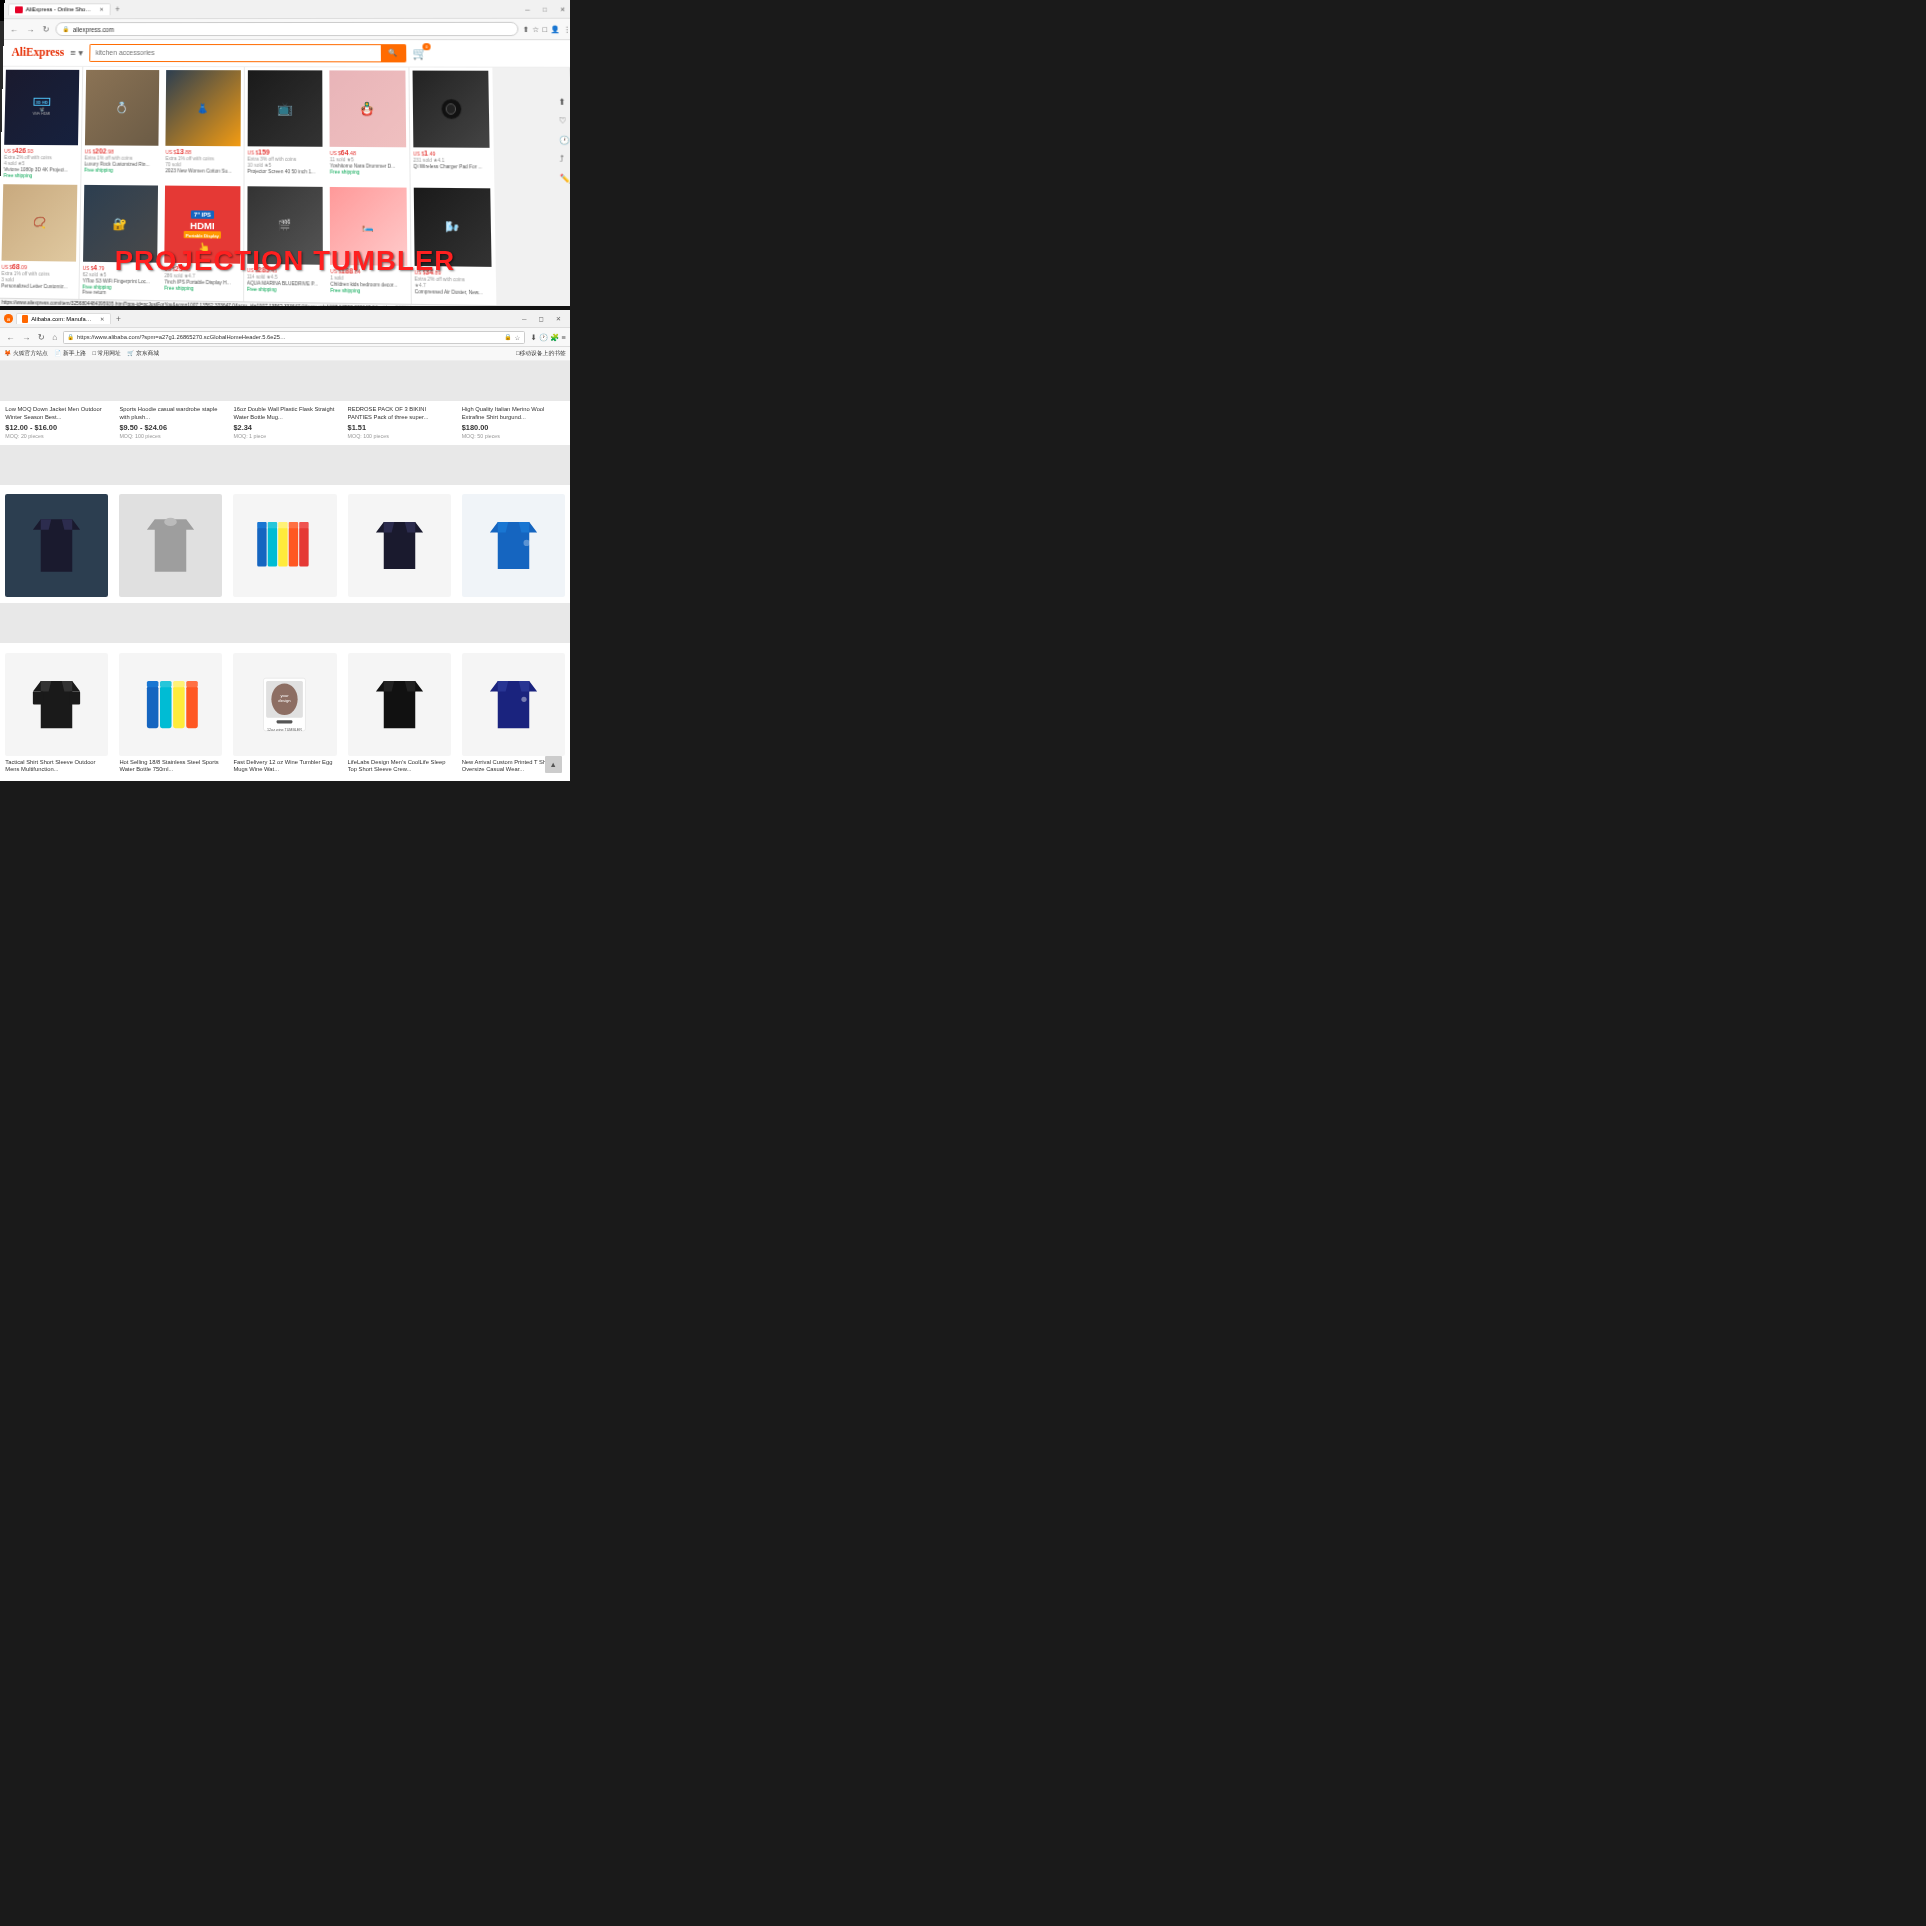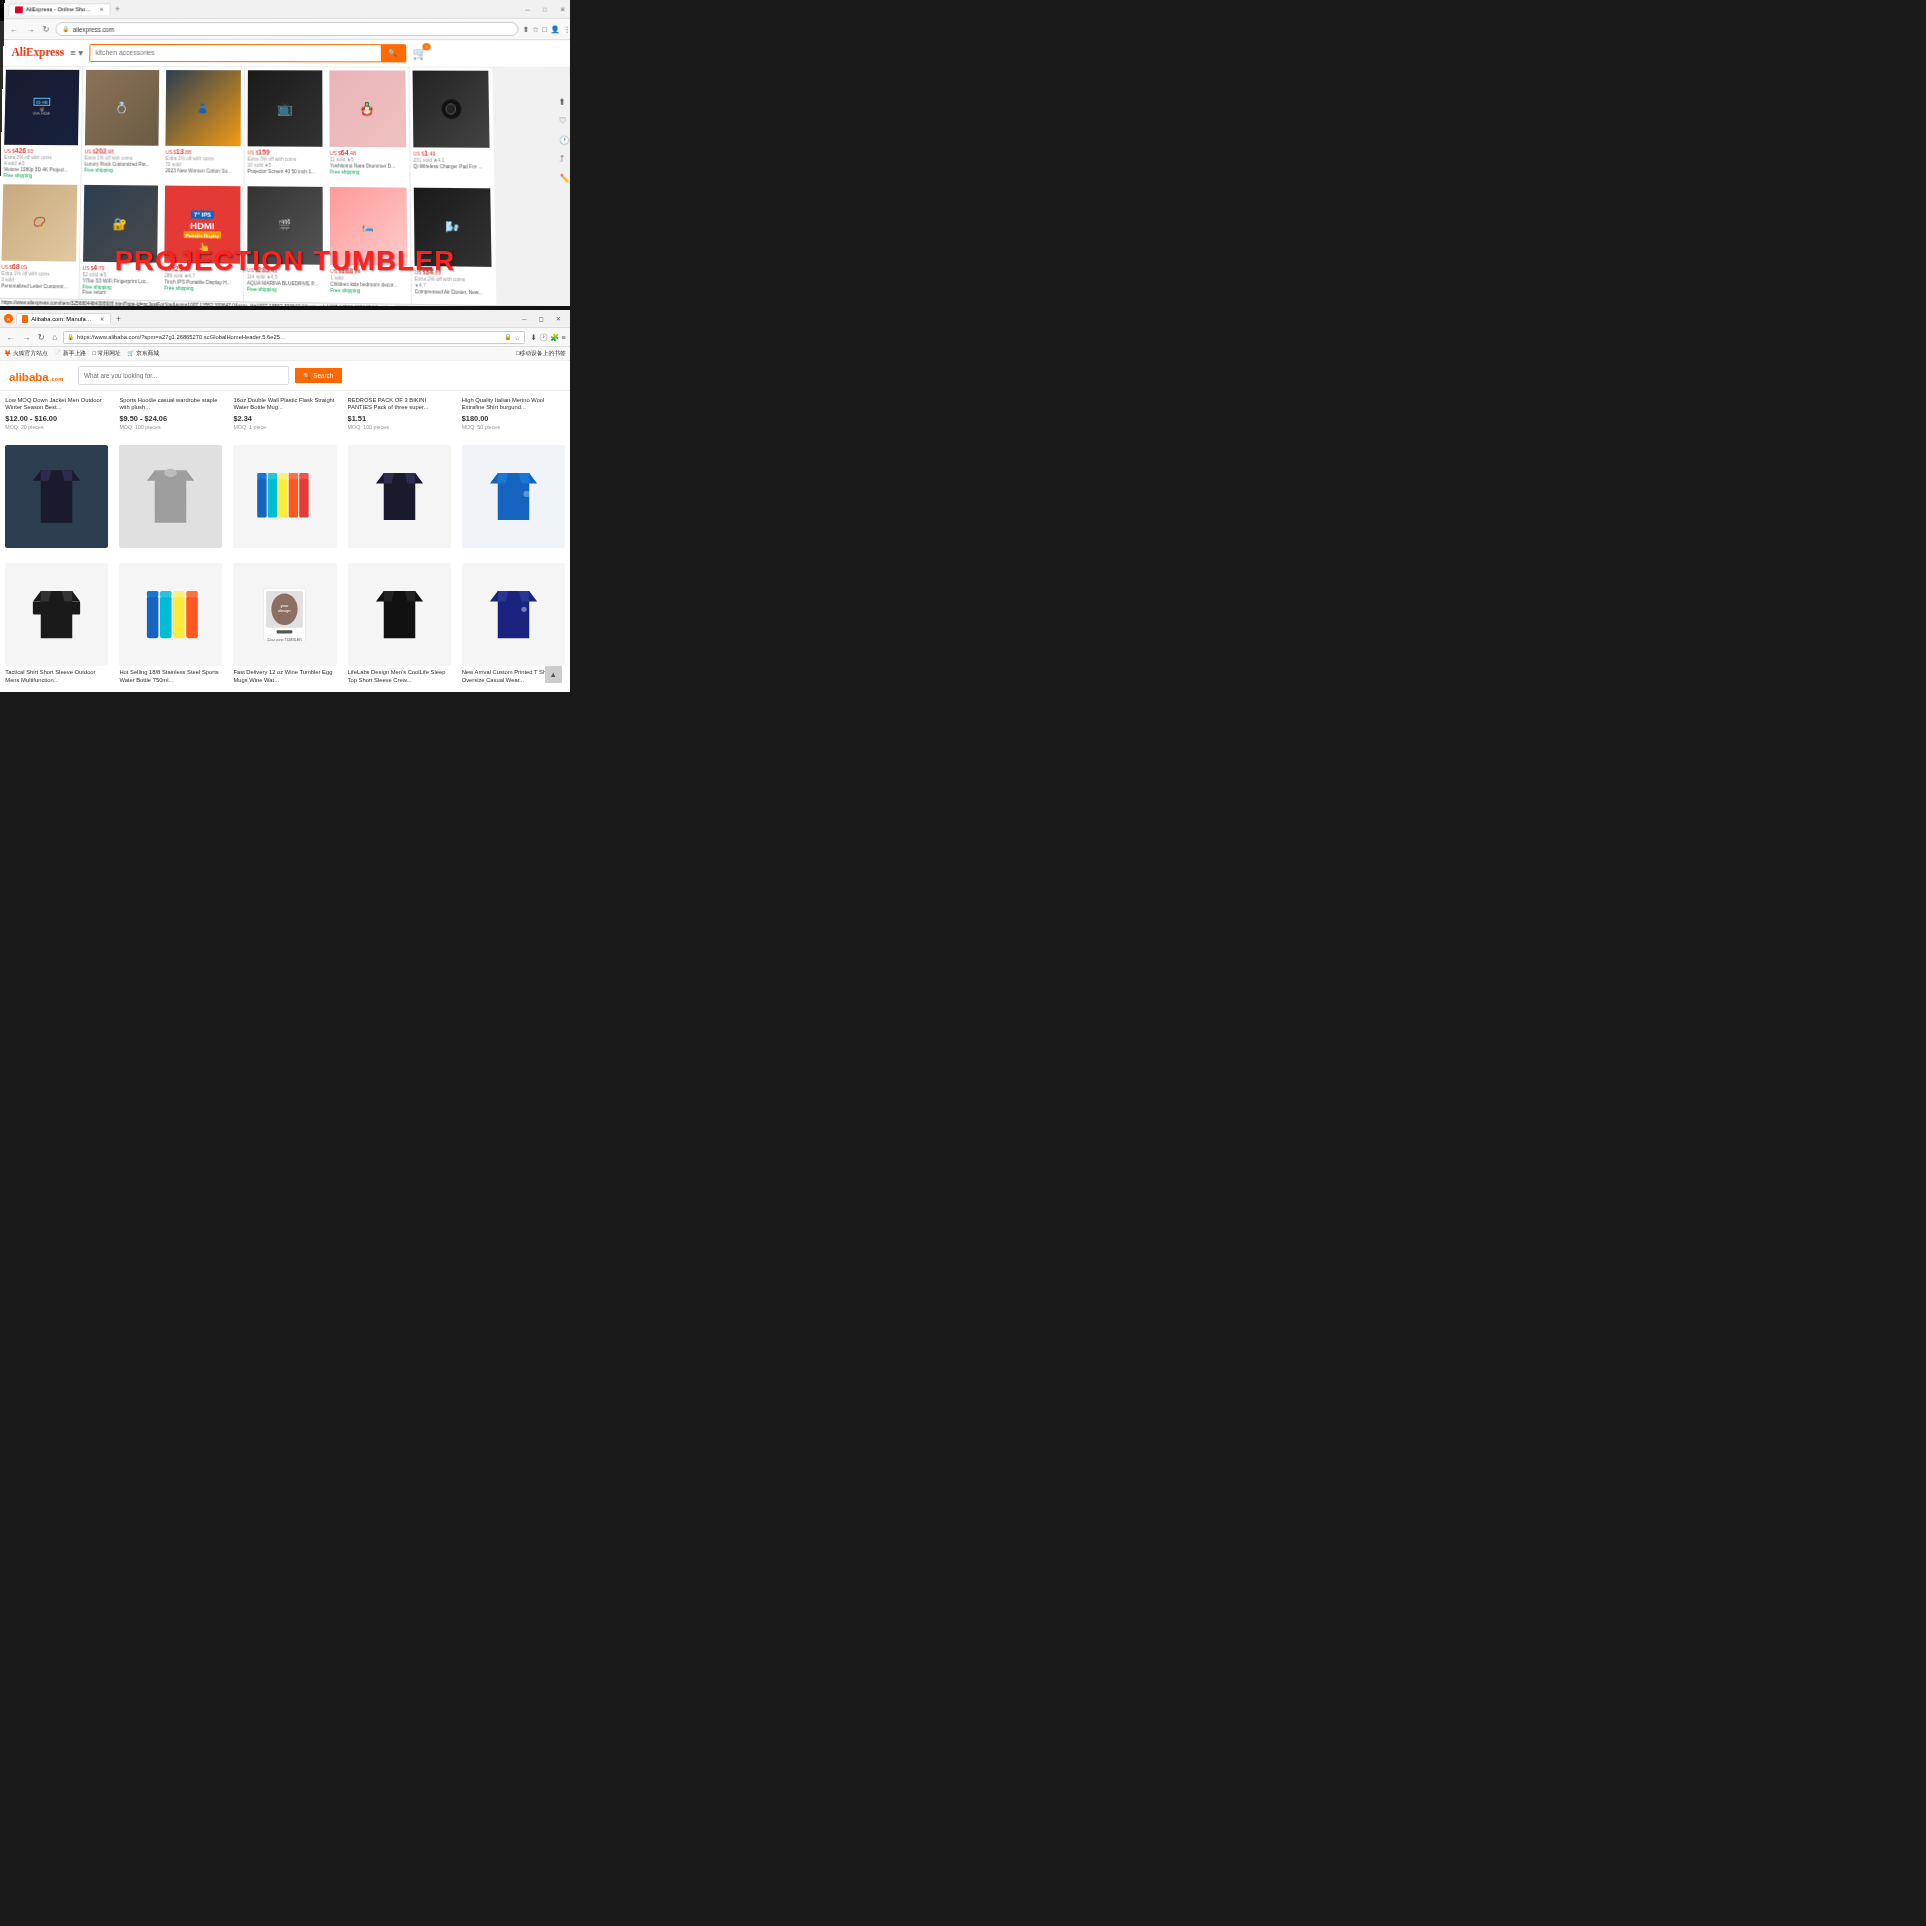--- a/index.html
+++ b/index.html
@@ -417,20 +417,21 @@
     }
     .alibaba-product-row {
       display: grid;
       grid-template-columns: repeat(5, 1fr);
       gap: 0.5px;
       background: #e8e8e8;
     }
     .alibaba-product-card {
       background: #fff;
       padding: 5.3px;
+      margin-top: 40px;
     }
     .ab-product-title {
       font-size: 5.8px;
       color: #333;
       margin-bottom: 2.1px;
       overflow: hidden;
       display: -webkit-box;
       -webkit-line-clamp: 2;
       -webkit-box-orient: vertical;
       line-height: 1.3;
@@ -822,35 +823,20 @@
   <div class="bookmarks-bar">
     <span class="bookmark-item">🦊 火狐官方站点</span>
     <span class="bookmark-item">📄 新手上路</span>
     <span class="bookmark-item">□ 常用网址</span>
     <span class="bookmark-item">🛒 京东商城</span>
     <div class="bookmarks-right">
       <span>□移动设备上的书签</span>
     </div>
   </div>
 
-  <div class="alibaba-header">
-    <div class="alibaba-logo">
-      <svg width="63" height="17" viewBox="0 0 120 32" style="vertical-align:middle;font-size:26px">
-        <text x="2" y="26" font-size="22" font-weight="bold" fill="#ff6700" font-family="Arial,sans-serif">alibaba</text>
-        <text x="80" y="26" font-size="11" fill="#ff6700" font-family="Arial,sans-serif">.com</text>
-      </svg>
-    </div>
-    <div class="alibaba-search">
-      <input type="text" style="flex: 1 1 0%; border: none; padding: 3.2px 5.3px; font-size: 6.3px; outline: none; color: rgb(153, 153, 153);" placeholder="What are you looking for...">
-    </div>
-    <button class="alibaba-search-btn">
-      <span>🔍</span>
-      <span>Search</span>
-    </button>
-  </div>
 
   <div class="alibaba-product-row">
 
     <div class="alibaba-product-card">
       <div class="ab-product-title">Low MOQ Down Jacket Men Outdoor Winter Season Best...</div>
       <div class="ab-price">$12.00 - $16.00</div>
       <div class="ab-moq">MOQ: 20 pieces</div>
     </div>
 
     <div class="alibaba-product-card">

